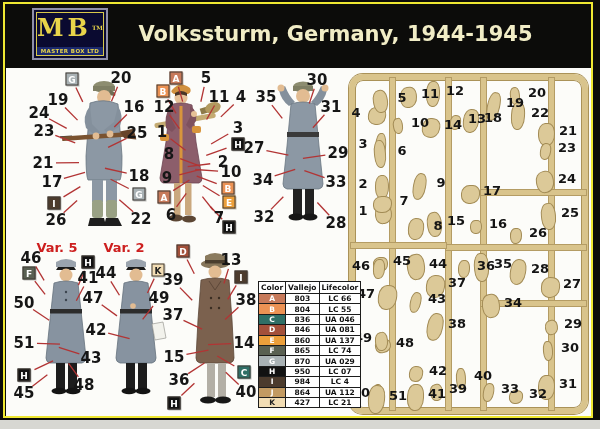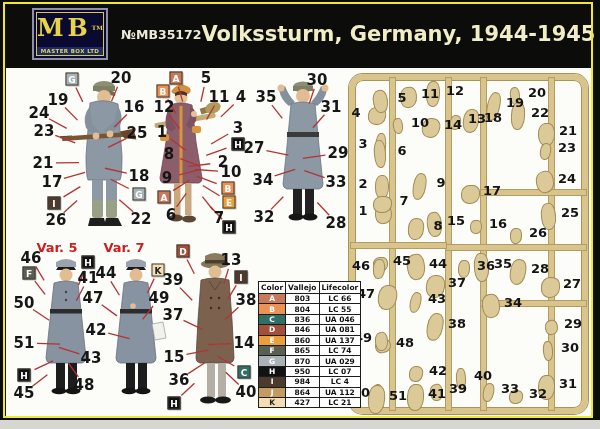--- a/index.html
+++ b/index.html
@@ -43,21 +43,20 @@
   <div class="content-bg"></div>
   <div class="bottom-strip"></div>
 
   <div class="header">
     <div class="logo">
       <div class="logo-inner">
         <div class="logo-mb"><span>MB</span><sup class="logo-tm">TM</sup></div>
         <div class="logo-sub">MASTER BOX LTD</div>
       </div>
     </div>
-    <div class="kit-number">№MB35172</div>
     <div class="title">Volkssturm, Germany, 1944-1945</div>
   </div>
 
   <div class="sprue-frame"></div>
   <div class="rail" style="left:390px;top:78px;width:5px;height:332px"></div>
   <div class="rail" style="left:446px;top:78px;width:5px;height:332px"></div>
   <div class="rail" style="left:481px;top:78px;width:5px;height:332px"></div>
   <div class="rail" style="left:549px;top:78px;width:5px;height:332px"></div>
   <div class="rail" style="left:481px;top:190px;width:105px;height:5px"></div>
   <div class="rail" style="left:446px;top:245px;width:140px;height:5px"></div>
@@ -380,21 +379,21 @@
     <div class="co-letter" style="background: rgb(76, 59, 45); color: rgb(255, 255, 255); left: 241px; top: 277px;">I</div>
     <div class="co-num" style="left: 246px; top: 300px;">38</div>
     <div class="co-num" style="left: 173px; top: 315px;">37</div>
     <div class="co-num" style="left: 244px; top: 343px;">14</div>
     <div class="co-num" style="left: 174px; top: 357px;">15</div>
     <div class="co-letter" style="background: rgb(47, 111, 102); color: rgb(255, 255, 255); left: 244px; top: 372px;">C</div>
     <div class="co-num" style="left: 179px; top: 380px;">36</div>
     <div class="co-num" style="left: 246px; top: 392px;">40</div>
     <div class="co-letter" style="background: rgb(18, 18, 18); color: rgb(255, 255, 255); left: 174px; top: 403px;">H</div>
     <div class="var-label" style="left: 57px; top: 247px;">Var. 5</div>
-    <div class="var-label" style="left: 124px; top: 247px;">Var. 7</div>
+    <div class="var-label" style="left: 124px; top: 247px;">Var. 2</div>
     <div class="blob" style="width: 17px; height: 19px; left: 375px; top: 204.5px; transform: rotate(-7deg);"></div>
     <div class="sp-num" style="left: 363px; top: 210px;">1</div>
     <div class="blob" style="width: 14px; height: 24px; left: 375px; top: 175px; transform: rotate(-2deg);"></div>
     <div class="sp-num" style="left: 363px; top: 183px;">2</div>
     <div class="blob" style="width: 11px; height: 29px; left: 375px; top: 132.5px; transform: rotate(3deg);"></div>
     <div class="sp-num" style="left: 363px; top: 143px;">3</div>
     <div class="blob" style="width: 18px; height: 18px; left: 368px; top: 107px; transform: rotate(8deg);"></div>
     <div class="sp-num" style="left: 356px; top: 112px;">4</div>
     <div class="blob" style="width: 15px; height: 23px; left: 372.5px; top: 89.5px; transform: rotate(-11deg);"></div>
     <div class="sp-num" style="left: 402px; top: 97px;">5</div>

